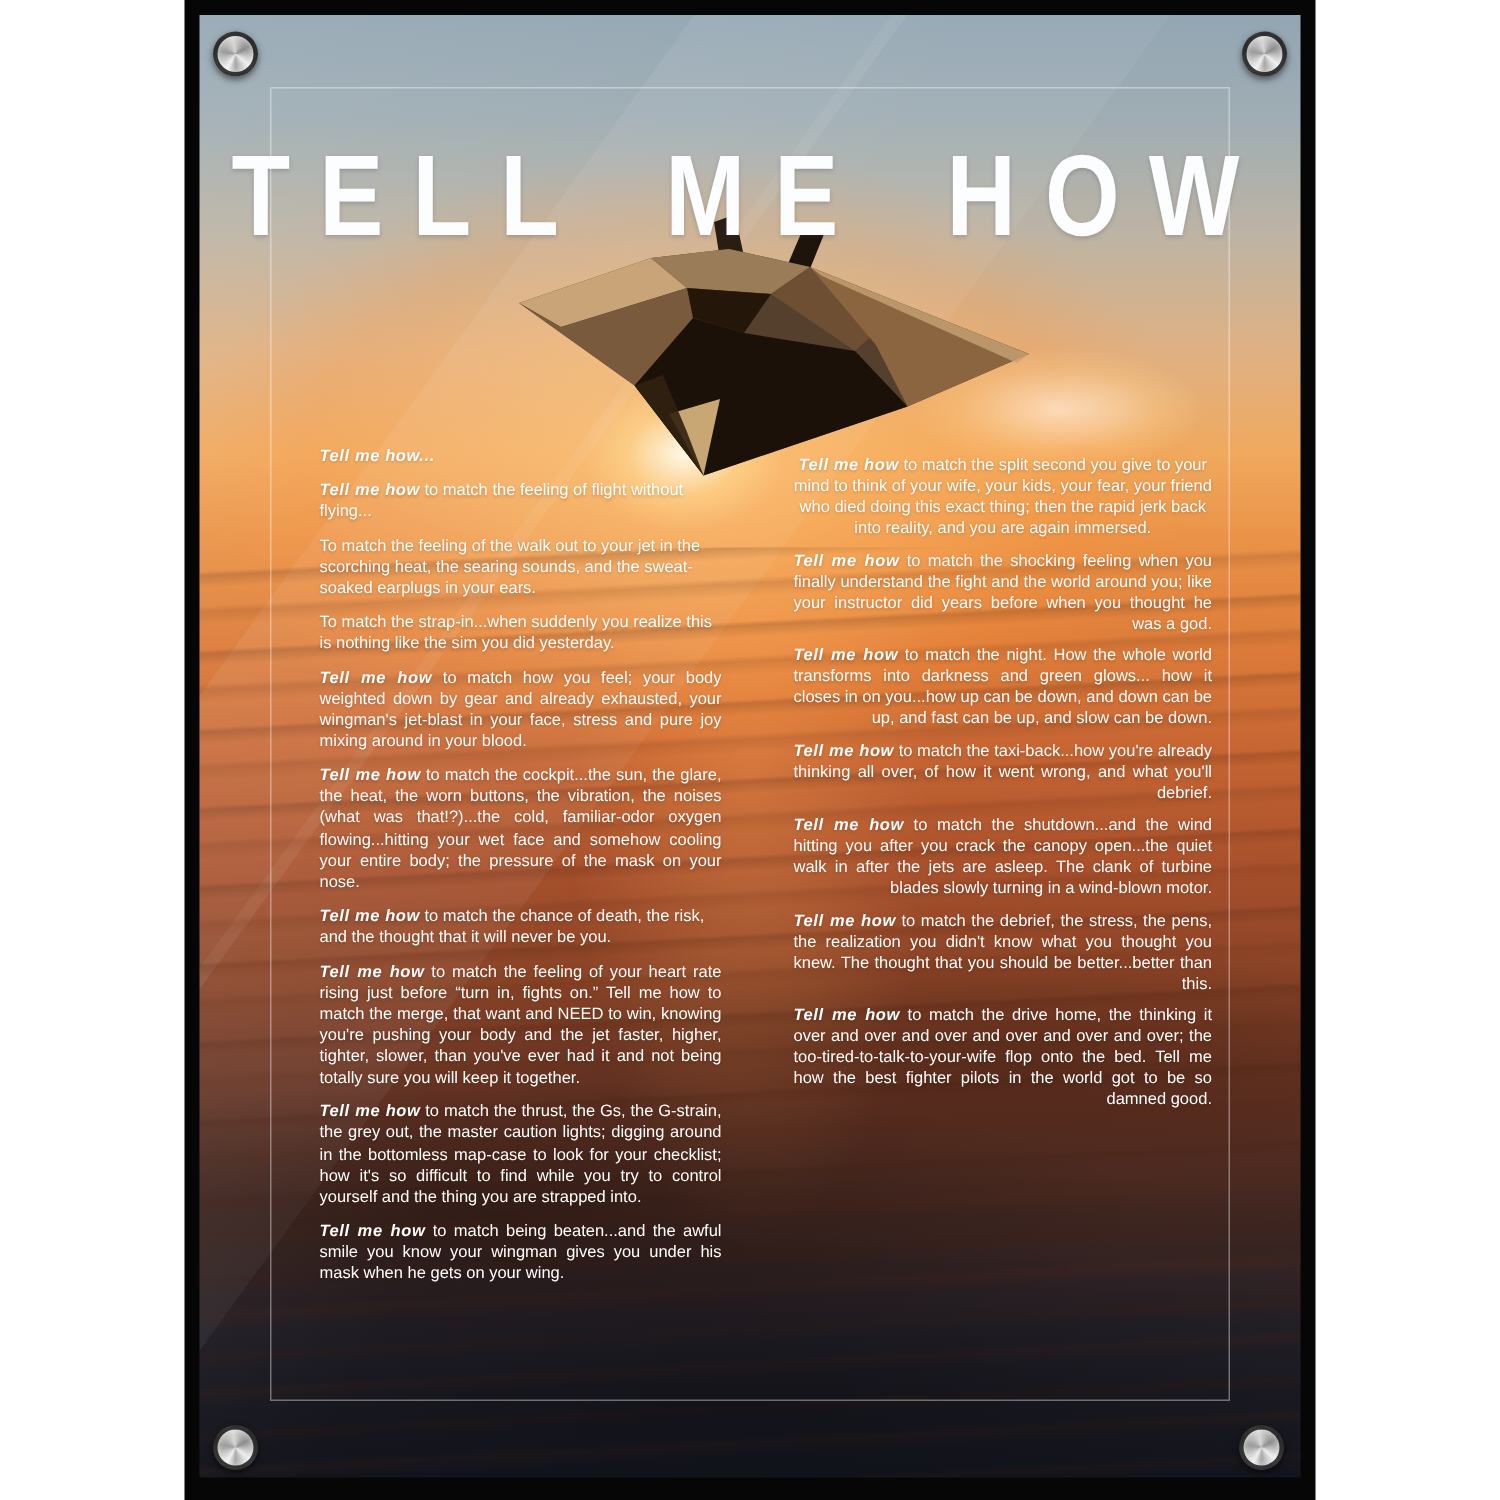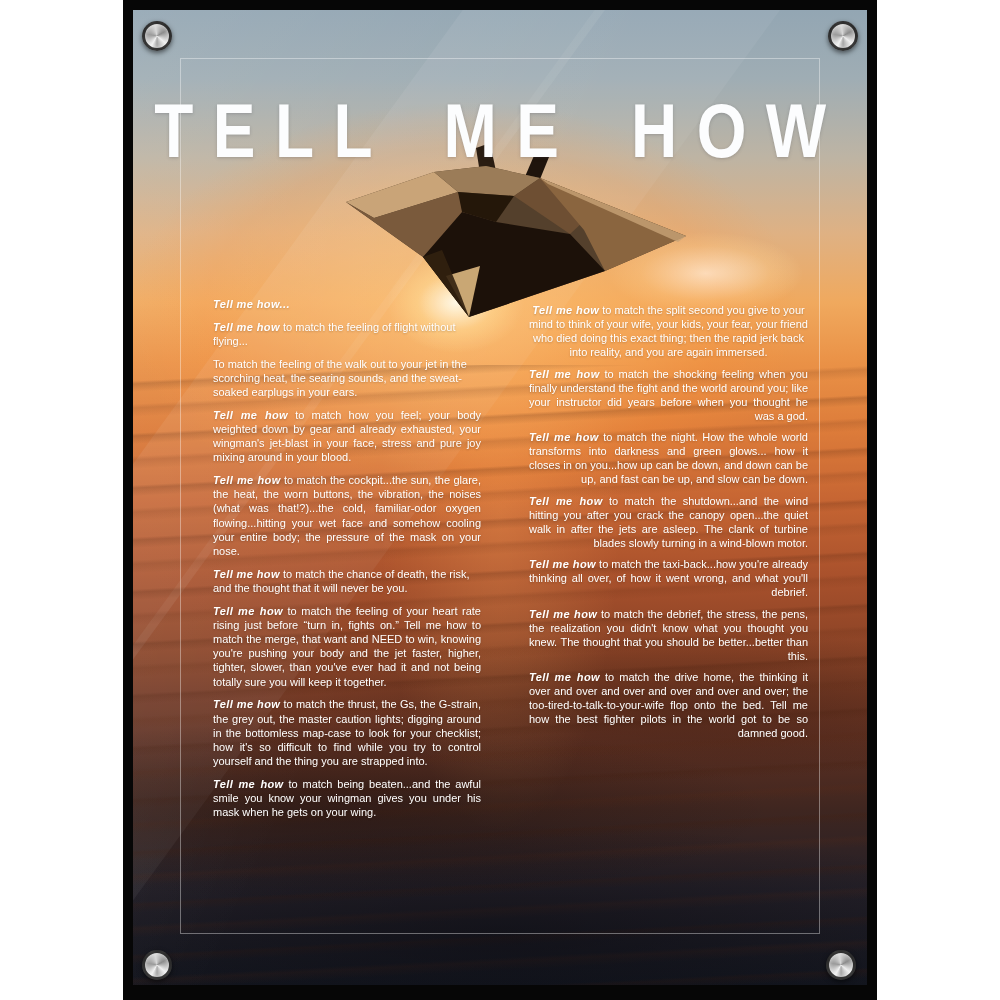--- a/index.html
+++ b/index.html
@@ -103,33 +103,34 @@
       </svg>
 
       <div class="title">TELL ME HOW</div>
 
       <div class="hairline"></div>
 
       <div class="col col-left" id="col-left">
           <p class="a-left"><span class="lead">Tell me how...</span></p>
           <p class="a-left"><span class="lead">Tell me how</span> to match the feeling of flight without flying...</p>
           <p class="a-left">To match the feeling of the walk out to your jet in the scorching heat, the searing sounds, and the sweat-soaked earplugs in your ears.</p>
+          <p class="a-left">To match the strap-in...when suddenly you realize this is nothing like the sim you did yesterday.</p>
           <p class="a-justify"><span class="lead">Tell me how</span> to match how you feel; your body weighted down by gear and already exhausted, your wingman's jet-blast in your face, stress and pure joy mixing around in your blood.</p>
           <p class="a-justify"><span class="lead">Tell me how</span> to match the cockpit...the sun, the glare, the heat, the worn buttons, the vibration, the noises (what was that!?)...the cold, familiar-odor oxygen flowing...hitting your wet face and somehow cooling your entire body; the pressure of the mask on your nose.</p>
           <p class="a-left"><span class="lead">Tell me how</span> to match the chance of death, the risk, and the thought that it will never be you.</p>
           <p class="a-justify"><span class="lead">Tell me how</span> to match the feeling of your heart rate rising just before “turn in, fights on.” Tell me how to match the merge, that want and NEED to win, knowing you're pushing your body and the jet faster, higher, tighter, slower, than you've ever had it and not being totally sure you will keep it together.</p>
           <p class="a-justify"><span class="lead">Tell me how</span> to match the thrust, the Gs, the G-strain, the grey out, the master caution lights; digging around in the bottomless map-case to look for your checklist; how it's so difficult to find while you try to control yourself and the thing you are strapped into.</p>
           <p class="a-justify"><span class="lead">Tell me how</span> to match being beaten...and the awful smile you know your wingman gives you under his mask when he gets on your wing.</p>
         </div>
       <div class="col col-right" id="col-right">
           <p class="a-right"><span class="lead">Tell me how</span> to match the split second you give to your mind to think of your wife, your kids, your fear, your friend who died doing this exact thing; then the rapid jerk back into reality, and you are again immersed.</p>
           <p class="a-jright"><span class="lead">Tell me how</span> to match the shocking feeling when you finally understand the fight and the world around you; like your instructor did years before when you thought he was a god.</p>
           <p class="a-jright"><span class="lead">Tell me how</span> to match the night. How the whole world transforms into darkness and green glows... how it closes in on you...how up can be down, and down can be up, and fast can be up, and slow can be down.</p>
+          <p class="a-jright"><span class="lead">Tell me how</span> to match the taxi-back...how you're already thinking all over, of how it went wrong, and what you'll debrief.</p>
           <p class="a-jright"><span class="lead">Tell me how</span> to match the shutdown...and the wind hitting you after you crack the canopy open...the quiet walk in after the jets are asleep. The clank of turbine blades slowly turning in a wind-blown motor.</p>
-          <p class="a-jright"><span class="lead">Tell me how</span> to match the taxi-back...how you're already thinking all over, of how it went wrong, and what you'll debrief.</p>
           <p class="a-jright"><span class="lead">Tell me how</span> to match the debrief, the stress, the pens, the realization you didn't know what you thought you knew. The thought that you should be better...better than this.</p>
           <p class="a-jright"><span class="lead">Tell me how</span> to match the drive home, the thinking it over and over and over and over and over and over; the too-tired-to-talk-to-your-wife flop onto the bed. Tell me how the best fighter pilots in the world got to be so damned good.</p>
         </div>
 
 
       <div class="standoff tl"></div>
       <div class="standoff tr"></div>
       <div class="standoff bl"></div>
       <div class="standoff br"></div>
 

